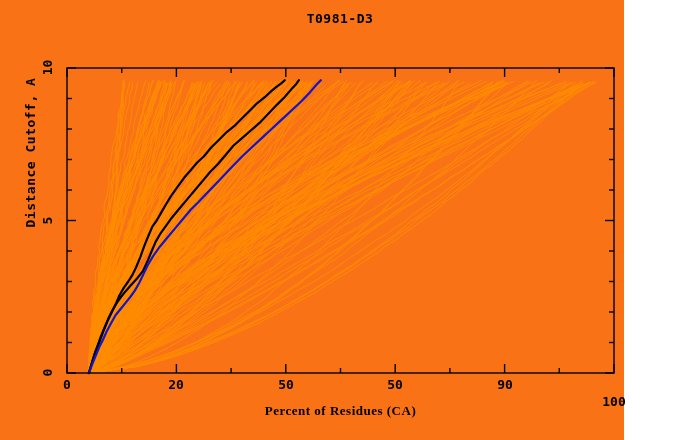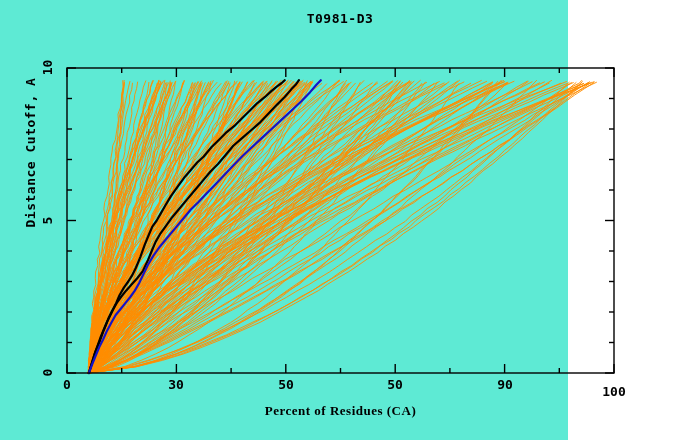--- a/index.html
+++ b/index.html
@@ -8,23 +8,23 @@
     background: #ffffff;
   }
   body {
     width: 680px;
     height: 440px;
     font-family: "DejaVu Sans Mono", "Liberation Mono", monospace;
     overflow: hidden;
   }
   #plot-root {
     position: relative;
-    width: 568px;
+    width: 624px;
     height: 440px;
-    background: #5eead4;
+    background: #f97316;
   }
   #chart-title {
     position: absolute;
     left: 0;
     top: 11px;
     width: 680px;
     text-align: center;
     font-size: 13px;
     font-weight: bold;
     color: #000000;
@@ -90,25 +90,25 @@
   <div id="chart-title">T0981-D3</div>
 
   <div id="y-axis-label">Distance Cutoff, A</div>
   <div id="x-axis-label">Percent of Residues (CA)</div>
 
   <div class="y-tick-label" style="left:32px; top:365px;">0</div>
   <div class="y-tick-label" style="left:32px; top:213px;">5</div>
   <div class="y-tick-label" style="left:32px; top:60px;">10</div>
 
   <div class="x-tick-label" style="left:47px; top:377px;">0</div>
-  <div class="x-tick-label" style="left:156px; top:377px;">30</div>
+  <div class="x-tick-label" style="left:156px; top:377px;">20</div>
   <div class="x-tick-label" style="left:266px; top:377px;">50</div>
   <div class="x-tick-label" style="left:375px; top:377px;">50</div>
   <div class="x-tick-label" style="left:485px; top:377px;">90</div>
-  <div class="x-tick-label" style="left:594px; top:384px;">100</div>
+  <div class="x-tick-label" style="left:594px; top:394px;">100</div>
 
   <svg id="svg-canvas" width="680" height="440">
     <g id="prediction-curves">
         <path d="M89.13,373.00 L90.28,366.67 L93.25,360.33 L94.62,354.00 L97.70,347.67 L101.26,341.34 L105.35,335.00 L107.44,328.67 L110.63,322.34 L115.40,316.00 L118.84,309.67 L123.09,303.34 L125.88,297.01 L130.91,290.67 L134.10,284.34 L138.25,278.01 L144.01,271.67 L147.43,265.34 L152.30,259.01 L156.97,252.68 L160.77,246.34 L164.36,240.01 L170.32,233.68 L173.50,227.34 L178.85,221.01 L184.20,214.68 L189.53,208.35 L194.73,202.01 L199.14,195.68 L203.53,189.35 L208.74,183.01 L213.68,176.68 L219.48,170.35 L223.75,164.02 L228.53,157.68 L233.24,151.35 L238.72,145.02 L245.13,138.68 L250.88,132.35 L256.14,126.02 L261.77,119.69 L266.90,113.35 L271.27,107.02 L277.76,100.69 L282.41,94.35 L288.85,88.02 L294.09,81.69" fill="none" stroke="#FF8C00" stroke-width="0.9" stroke-linejoin="round" stroke-linecap="round"></path>
         <path d="M88.59,373.00 L136.91,366.67 L162.65,360.33 L183.29,354.00 L200.94,347.66 L216.92,341.33 L231.77,334.99 L245.88,328.66 L260.17,322.33 L271.82,315.99 L283.58,309.66 L295.11,303.32 L306.69,296.99 L318.42,290.65 L327.54,284.32 L337.87,277.99 L348.80,271.65 L358.26,265.32 L367.35,258.98 L377.86,252.65 L385.21,246.31 L395.78,239.98 L403.42,233.65 L413.13,227.31 L421.63,220.98 L430.57,214.64 L438.83,208.31 L445.05,201.97 L454.11,195.64 L461.57,189.31 L470.56,182.97 L476.46,176.64 L483.81,170.30 L492.59,163.97 L499.71,157.63 L508.01,151.30 L514.69,144.97 L522.29,138.63 L528.51,132.30 L535.70,125.96 L542.67,119.63 L549.05,113.29 L556.48,106.96 L562.66,100.63 L569.07,94.29 L576.27,87.96 L582.33,81.62" fill="none" stroke="#FF8C00" stroke-width="0.9" stroke-linejoin="round" stroke-linecap="round"></path>
         <path d="M88.32,373.00 L94.55,366.67 L97.41,360.33 L102.57,354.00 L104.72,347.66 L108.35,341.33 L111.70,334.99 L116.56,328.66 L119.35,322.32 L122.17,315.99 L126.67,309.65 L128.61,303.32 L131.61,296.98 L136.24,290.65 L137.94,284.31 L140.21,277.98 L143.95,271.64 L146.53,265.31 L150.10,258.97 L153.41,252.64 L157.21,246.30 L160.04,239.97 L163.21,233.63 L165.05,227.30 L167.29,220.96 L169.68,214.63 L174.93,208.29 L177.93,201.96 L178.58,195.62 L181.47,189.29 L186.42,182.95 L187.03,176.62 L189.76,170.28 L192.88,163.95 L195.29,157.61 L198.65,151.28 L201.80,144.94 L203.86,138.61 L207.77,132.27 L209.59,125.94 L213.38,119.60 L215.31,113.27 L217.56,106.93 L221.20,100.60 L222.73,94.26 L225.83,87.93 L228.68,81.60" fill="none" stroke="#FF8C00" stroke-width="0.9" stroke-linejoin="round" stroke-linecap="round"></path>
         <path d="M89.16,373.00 L89.28,366.66 L90.24,360.32 L91.12,353.98 L92.67,347.65 L94.37,341.31 L97.30,334.97 L99.73,328.63 L102.58,322.29 L103.76,315.95 L107.07,309.61 L111.41,303.27 L113.91,296.94 L117.45,290.60 L119.51,284.26 L125.23,277.92 L128.59,271.58 L133.21,265.24 L135.42,258.90 L141.41,252.56 L143.35,246.23 L149.64,239.89 L152.40,233.55 L158.35,227.21 L164.35,220.87 L168.38,214.53 L174.16,208.19 L178.39,201.85 L183.94,195.52 L189.82,189.18 L194.45,182.84 L200.44,176.50 L206.32,170.16 L211.69,163.82 L218.30,157.48 L223.66,151.15 L231.15,144.81 L237.51,138.47 L242.85,132.13 L249.32,125.79 L256.85,119.45 L262.45,113.11 L268.99,106.77 L276.65,100.44 L282.69,94.10 L290.18,87.76 L297.71,81.42" fill="none" stroke="#FF8C00" stroke-width="0.9" stroke-linejoin="round" stroke-linecap="round"></path>
         <path d="M88.93,373.00 L95.86,366.64 L101.93,360.28 L108.07,353.93 L112.87,347.57 L119.45,341.21 L126.14,334.85 L131.04,328.49 L136.12,322.13 L141.84,315.78 L148.69,309.42 L153.36,303.06 L159.51,296.70 L164.88,290.34 L170.03,283.98 L176.36,277.63 L180.48,271.27 L187.47,264.91 L190.73,258.55 L196.39,252.19 L202.40,245.84 L209.16,239.48 L213.58,233.12 L217.72,226.76 L224.35,220.40 L229.72,214.04 L234.71,207.69 L239.23,201.33 L244.95,194.97 L250.53,188.61 L256.23,182.25 L259.78,175.89 L267.29,169.54 L270.82,163.18 L277.44,156.82 L282.89,150.46 L286.14,144.10 L291.55,137.75 L297.49,131.39 L301.96,125.03 L308.44,118.67 L313.63,112.31 L319.13,105.95 L324.42,99.60 L328.73,93.24 L333.32,86.88 L339.44,80.52" fill="none" stroke="#FF8C00" stroke-width="0.9" stroke-linejoin="round" stroke-linecap="round"></path>
         <path d="M89.54,373.00 L93.77,366.64 L100.70,360.28 L107.43,353.91 L113.14,347.55 L120.17,341.19 L126.84,334.83 L132.65,328.47 L140.03,322.10 L146.39,315.74 L153.59,309.38 L161.36,303.02 L167.76,296.66 L174.09,290.29 L181.17,283.93 L188.24,277.57 L196.15,271.21 L202.68,264.85 L211.70,258.48 L219.20,252.12 L224.35,245.76 L233.23,239.40 L240.52,233.04 L246.80,226.67 L253.70,220.31 L261.50,213.95 L268.21,207.59 L275.59,201.23 L283.96,194.86 L292.68,188.50 L300.23,182.14 L307.02,175.78 L314.38,169.42 L321.01,163.06 L328.32,156.69 L337.04,150.33 L345.17,143.97 L351.24,137.61 L358.54,131.25 L367.91,124.88 L375.28,118.52 L381.65,112.16 L390.81,105.80 L397.17,99.44 L405.08,93.07 L412.94,86.71 L420.37,80.35" fill="none" stroke="#FF8C00" stroke-width="0.9" stroke-linejoin="round" stroke-linecap="round"></path>
         <path d="M88.65,373.00 L125.42,366.69 L147.75,360.37 L166.24,354.06 L184.22,347.74 L199.51,341.43 L212.37,335.12 L227.46,328.80 L240.31,322.49 L251.85,316.17 L264.58,309.86 L274.93,303.55 L286.67,297.23 L296.97,290.92 L308.77,284.61 L318.93,278.29 L329.44,271.98 L338.73,265.66 L347.63,259.35 L357.31,253.04 L366.52,246.72 L375.37,240.41 L386.63,234.09 L394.84,227.78 L405.18,221.47 L411.48,215.15 L420.63,208.84 L429.63,202.52 L438.91,196.21 L446.57,189.90 L454.63,183.58 L462.44,177.27 L471.42,170.95 L478.57,164.64 L486.22,158.33 L493.68,152.01 L502.83,145.70 L510.71,139.38 L517.21,133.07 L525.25,126.76 L532.32,120.44 L540.21,114.13 L546.50,107.82 L554.15,101.50 L561.27,95.19 L568.82,88.87 L576.05,82.56" fill="none" stroke="#FF8C00" stroke-width="0.9" stroke-linejoin="round" stroke-linecap="round"></path>

